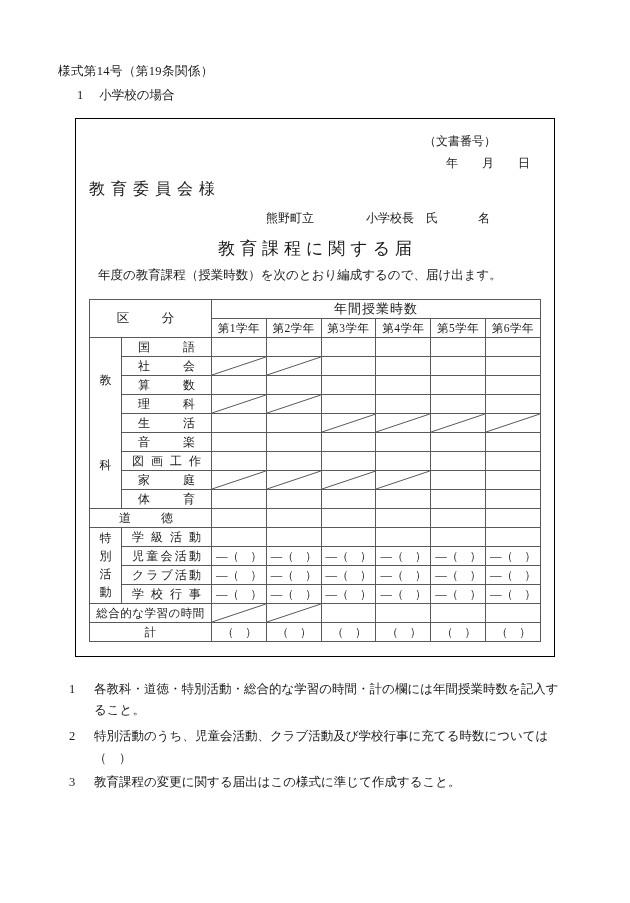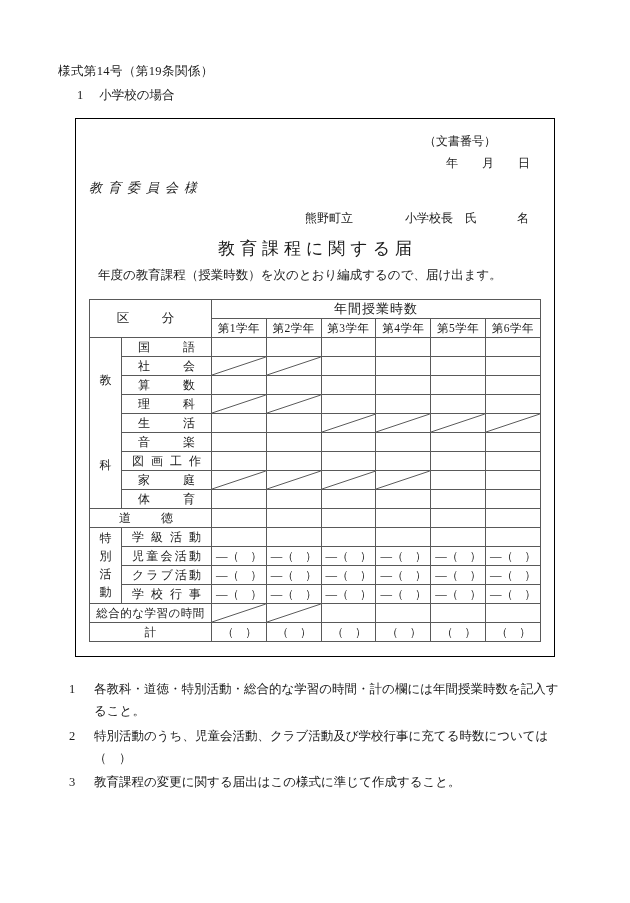--- a/index.html
+++ b/index.html
@@ -66,33 +66,31 @@
     font-size: 12px;
     white-space: nowrap;
   }
   .datum span { margin-left: 24px; }
   .datum span:first-child { margin-left: 0; }
 
   .addressee {
     position: absolute;
     left: 13px;
     top: 60px;
-    font-size: 13px;
+    font-size: 16px;
     letter-spacing: 6px;
     white-space: nowrap;
-    font-style: italic;
   }
 
   .issuer {
     position: absolute;
     left: 190px;
     top: 91px;
     font-size: 12px;
     white-space: nowrap;
-    margin-left: 39px;
   }
   .issuer .gap-lg { display: inline-block; width: 52px; }
   .issuer .gap-sm { display: inline-block; width: 12px; }
   .issuer .gap-md { display: inline-block; width: 40px; }
 
   .doc-title {
     position: absolute;
     left: 0;
     right: 0;
     top: 118px;
@@ -237,21 +235,21 @@
   .note {
     position: relative;
     padding-left: 36px;
     margin-bottom: 2px;
   }
   .note .nnum {
     position: absolute;
     left: 11px;
     top: 0;
   }
-  .note .cont { display: block; }
+  .note .cont { display: block; font-family: Liberation Mono, monospace; }
 </style>
 </head>
 <body>
 
 <div class="page">
 
   <div class="form-no">様式第14号（第19条関係）</div>
 
   <div class="case-line">
     <span class="num">1</span><span>小学校の場合</span>

